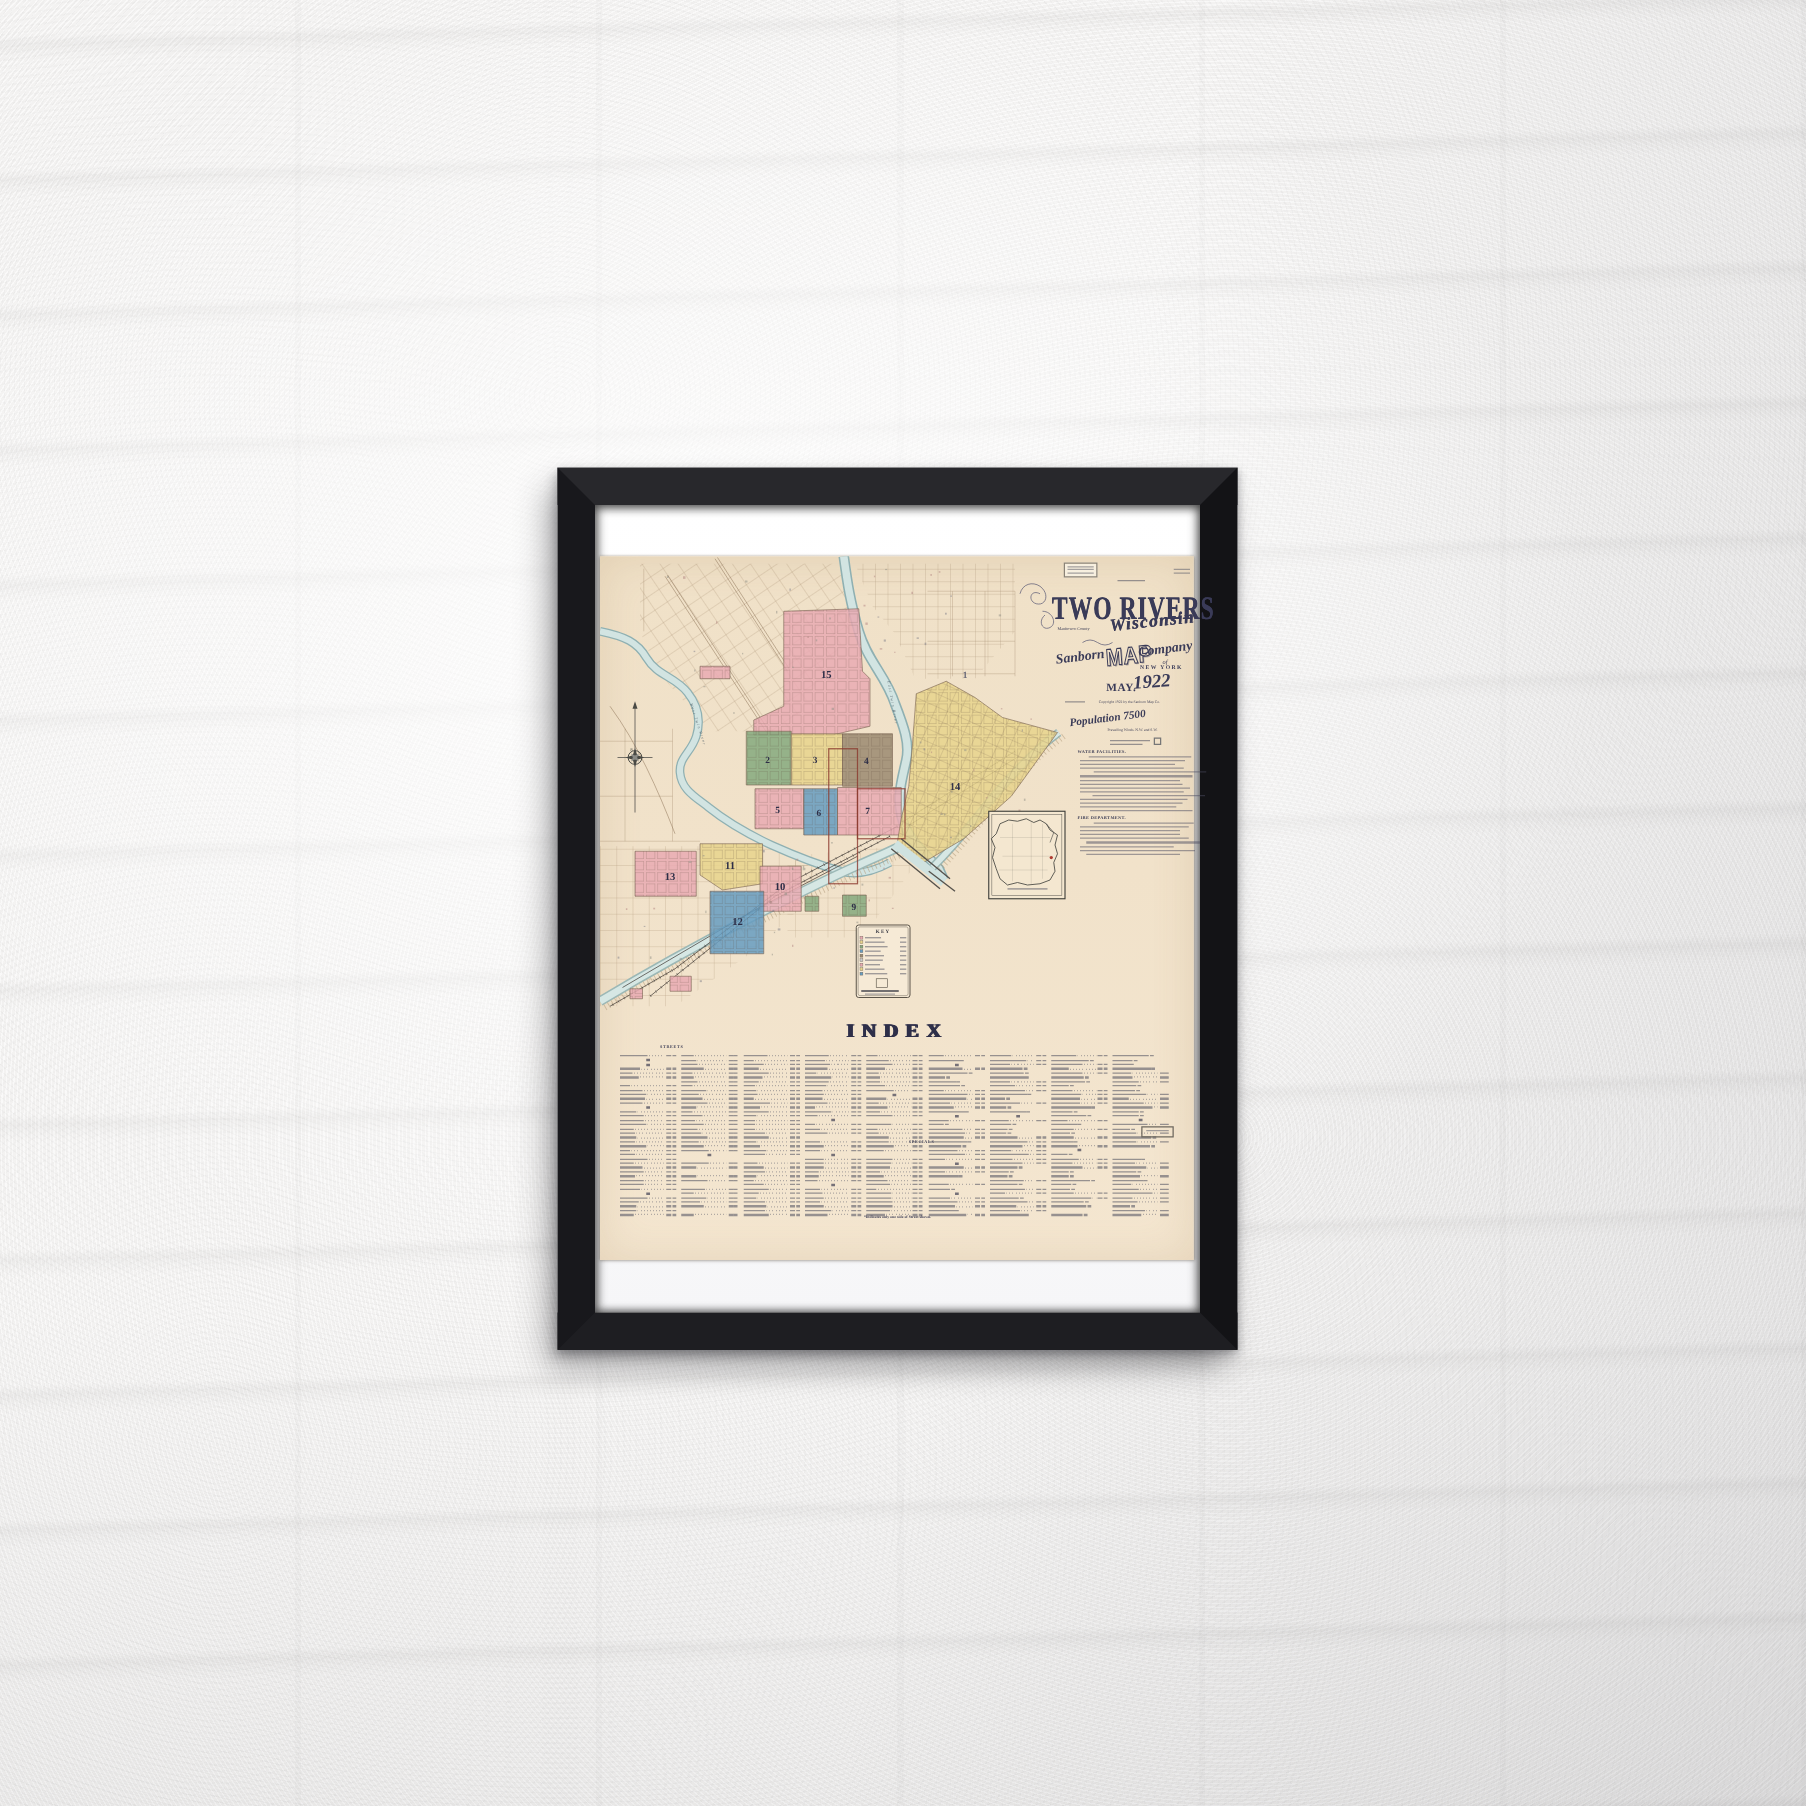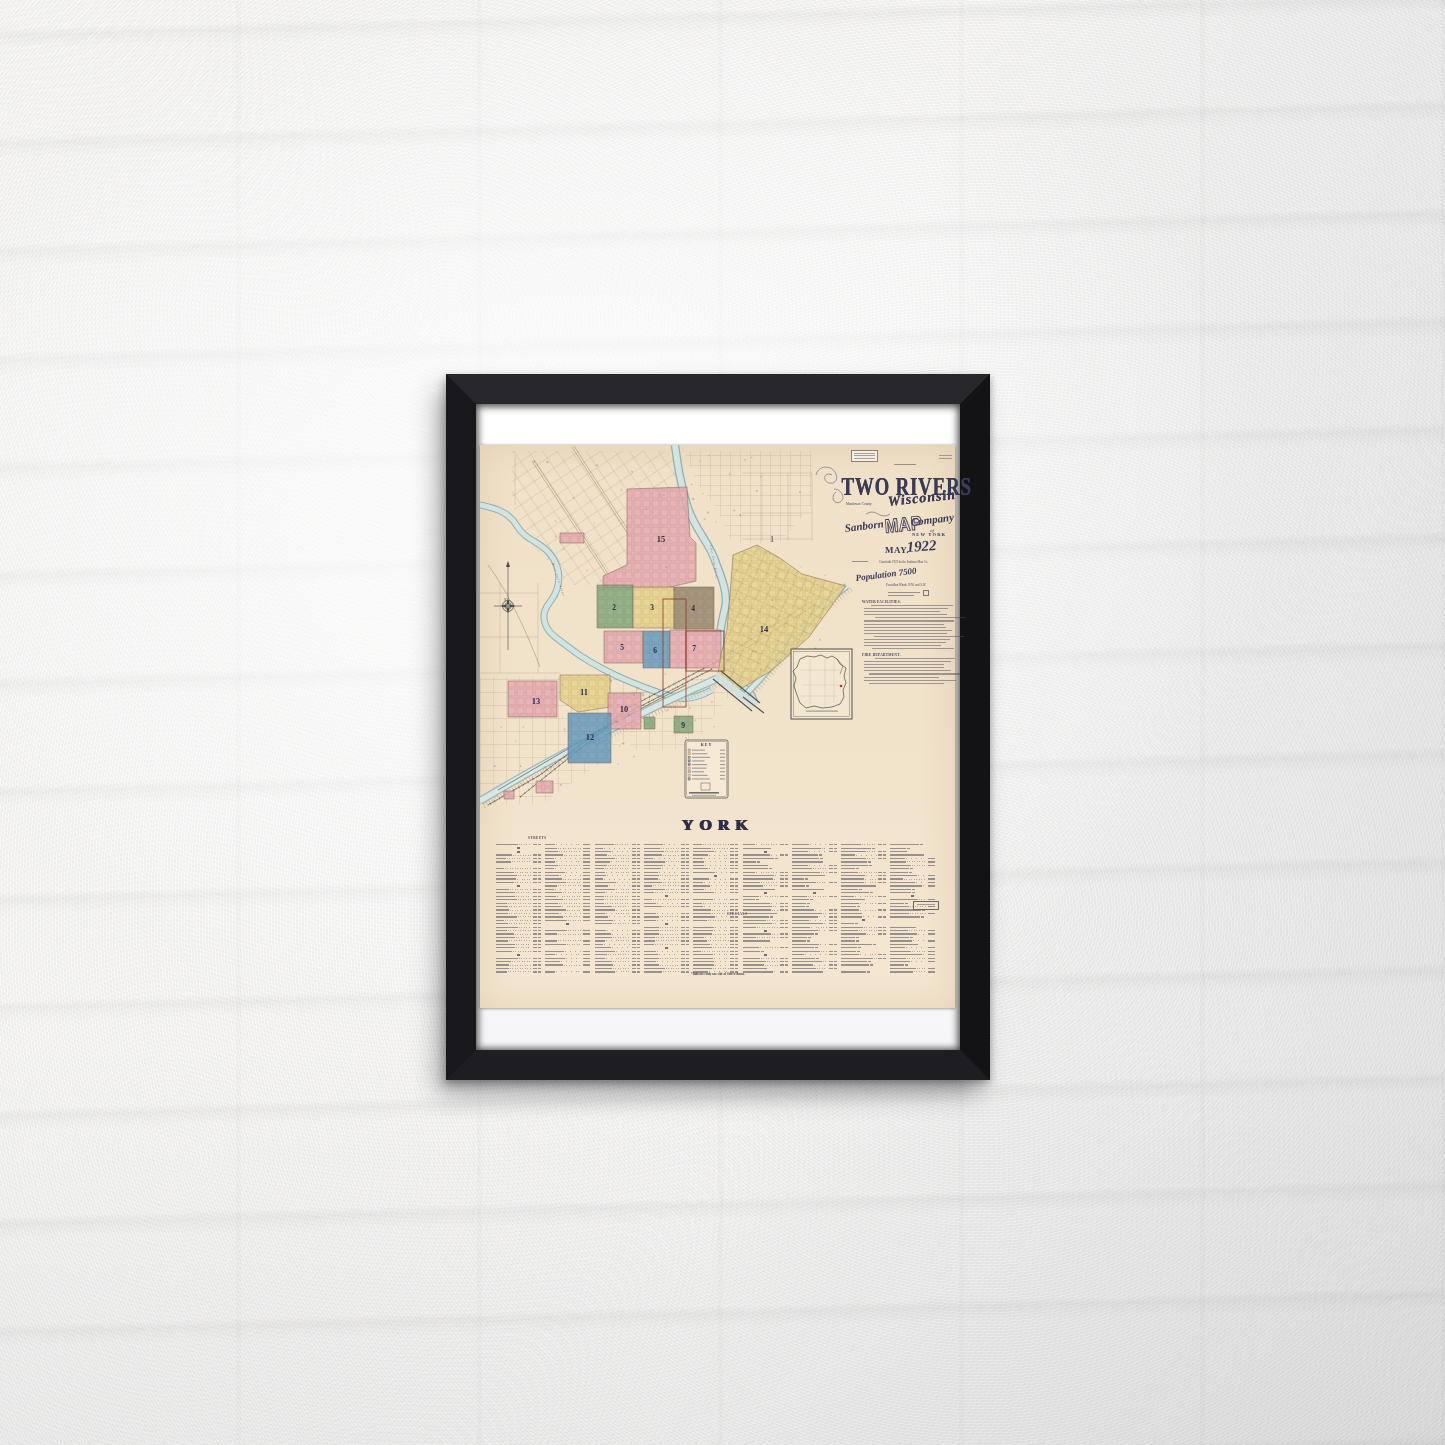--- a/index.html
+++ b/index.html
@@ -441,21 +441,21 @@
           <div class="pline" style="width: 92.4525%;"></div>
           <div class="pline" style="width: 84.8097%;"></div>
           <div class="pline" style="width: 84.8006%;"></div>
           <div class="pline" style="width: 92.6722%;"></div>
           <div class="pline" style="width: 96.8194%; margin-left: 5.06982%;"></div>
           <div class="pline" style="width: 80.2549%;"></div>
           <div class="pline" style="width: 97.3754%;"></div>
           <div class="pline" style="width: 80.1544%; margin-left: 5.46142%;"></div>
         </div>
 
-      <div class="abs idx-title">YORK</div>
+      <div class="abs idx-title">INDEX</div>
       <div class="abs micro idx-streets">STREETS</div>
       <div class="abs micro idx-specials">SPECIALS</div>
       <div class="abs" id="idxcols">
           <div class="idxcol" style="left: 0px;">
             <div class="idxrow">
               <span class="nm" style="width:22.0px"></span>
               <span class="lead"></span>
               <span class="pg" style="width:4px"></span>
               <span class="pg"></span>
             </div>

